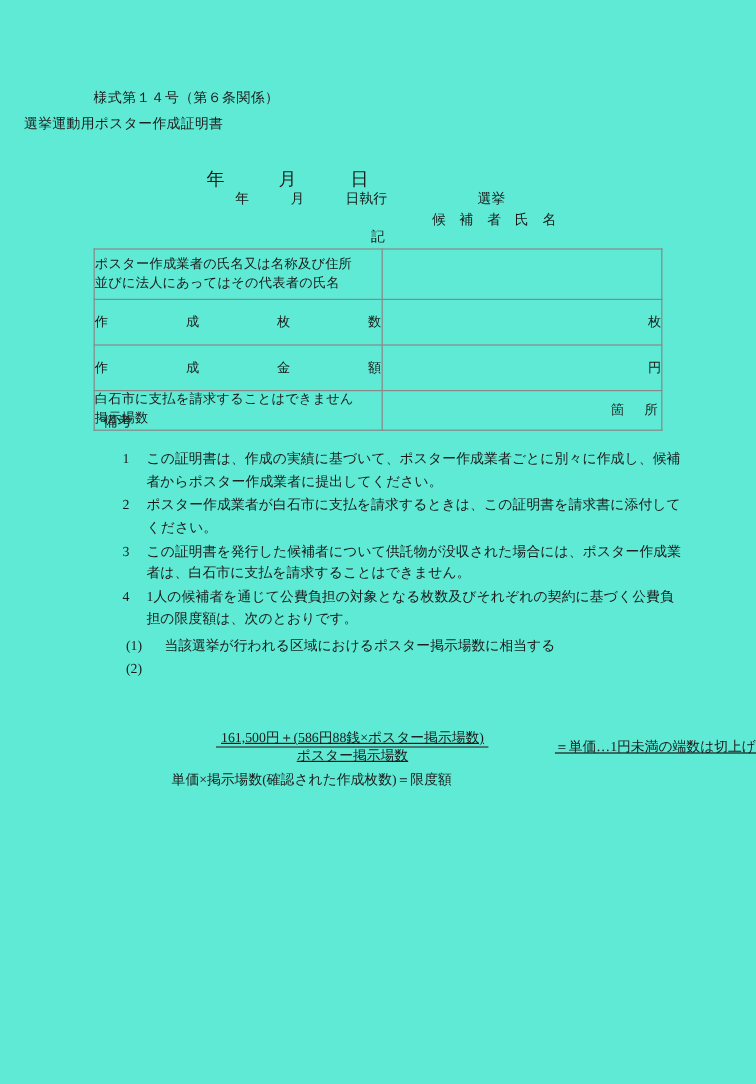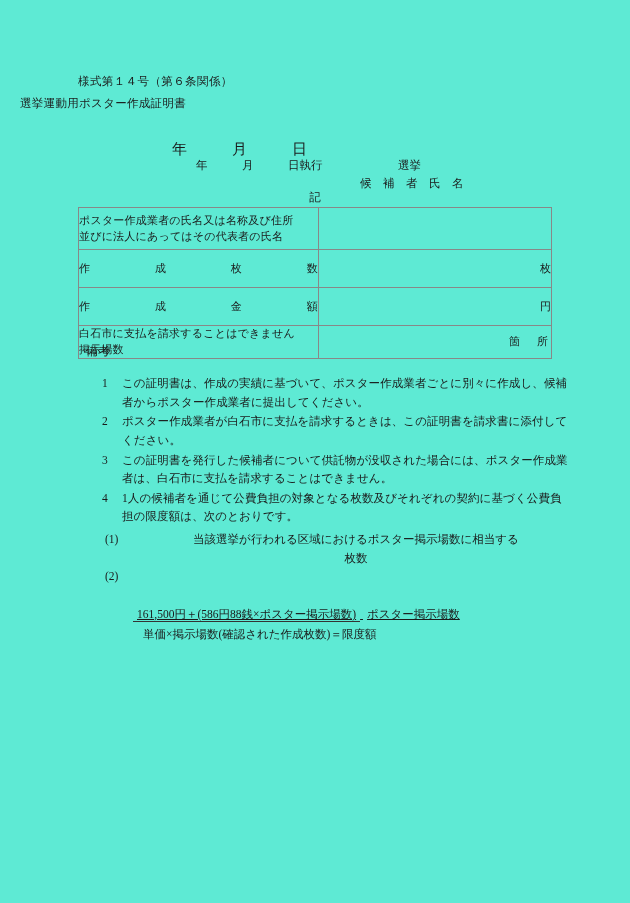--- a/index.html
+++ b/index.html
@@ -186,21 +186,20 @@
   .sub-term {
     width: 68px;
     flex: 0 0 68px;
     letter-spacing: 7px;
   }
   .sub-desc {
     flex: 1;
   }
   .sub-desc .cont {
     display: block;
-    text-align: center;
   }
 
   
   .formula-block {
     position: absolute;
     left: 133px;
     top: 607px;
     font-size: 11.5px;
   }
   .fraction-row {
@@ -324,32 +323,32 @@
       <span class="remark-num">4</span>
       <span class="remark-body">1人の候補者を通じて公費負担の対象となる枚数及びそれぞれの契約に基づく公費負担の限度額は、次のとおりです。</span>
     </div>
   </div>
 
   <div class="sub-items">
     <div class="sub-item">
       <span class="sub-marker">(1)</span>
       <span class="sub-desc">
         <span class="cont">当該選挙が行われる区域におけるポスター掲示場数に相当する</span>
-        <span class="cont">枚数</span>
       </span>
     </div>
     <div class="sub-item">
       <span class="sub-marker">(2)</span>
       <span class="sub-desc"></span>
     </div>
   </div>
 
   <div class="formula-block">
     <div class="fraction-row">
       <span class="fraction">
         <span class="numerator">161,500円＋(586円88銭×ポスター掲示場数)</span>
         <span class="denominator">ポスター掲示場数</span>
       </span>
+      <span class="fraction-result">＝単価…1円未満の端数は切上げ</span>
     </div>
     <div class="formula-line-2">単価×掲示場数(確認された作成枚数)＝限度額</div>
   </div>
 
 </div>
 
 </body></html>

